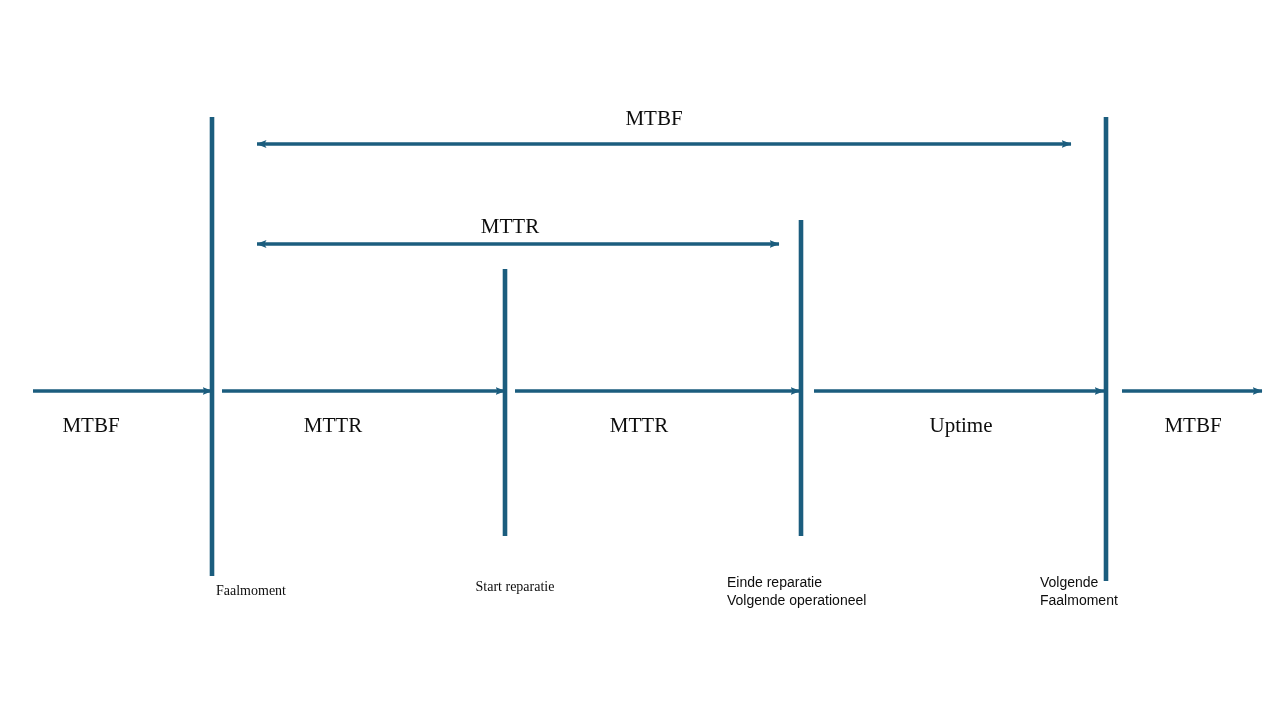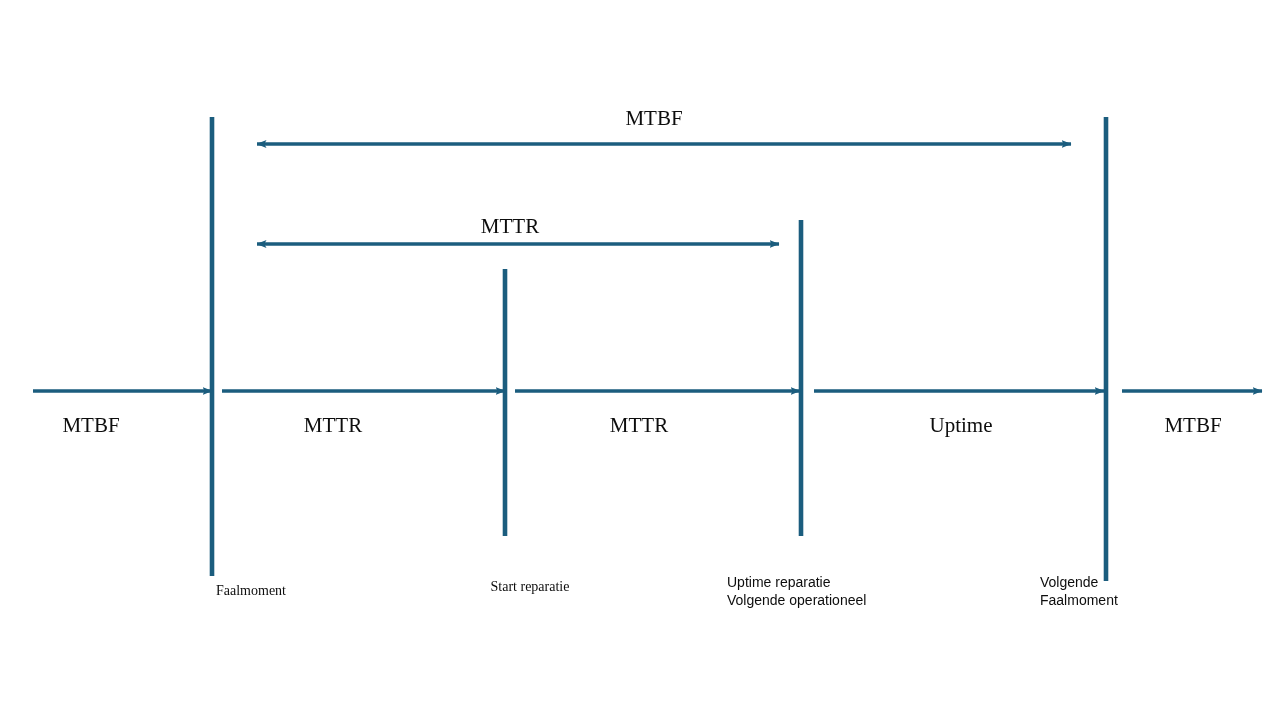--- a/index.html
+++ b/index.html
@@ -97,18 +97,18 @@
 
   <div id="label-layer">
       <div class="label seg-label label-center" style="left: 91px; top: 412px;">MTBF</div>
       <div class="label seg-label label-center" style="left: 333px; top: 412px;">MTTR</div>
       <div class="label seg-label label-center" style="left: 639px; top: 412px;">MTTR</div>
       <div class="label seg-label label-center" style="left: 961px; top: 412px;">Uptime</div>
       <div class="label seg-label label-center" style="left: 1193px; top: 412px;">MTBF</div>
       <div class="label span-label label-center" style="left: 654px; top: 105px;">MTBF</div>
       <div class="label span-label label-center" style="left: 510px; top: 213px;">MTTR</div>
       <div class="label event-label label-center" style="left: 251px; top: 582px;"><div>Faalmoment</div></div>
-      <div class="label event-label label-center" style="left: 530px; top: 578px;"><div>Start reparatie</div></div>
-      <div class="label event-label label-left" style="left: 727px; top: 574px;"><div>Uptime reparatie</div><div>Volgende operationeel</div></div>
+      <div class="label event-label label-center" style="left: 515px; top: 578px;"><div>Start reparatie</div></div>
+      <div class="label event-label label-left" style="left: 727px; top: 574px;"><div>Einde reparatie</div><div>Volgende operationeel</div></div>
       <div class="label event-label label-left" style="left: 1040px; top: 574px;"><div>Volgende</div><div>Faalmoment</div></div>
     </div>
 
 </div>
 
 </body></html>

